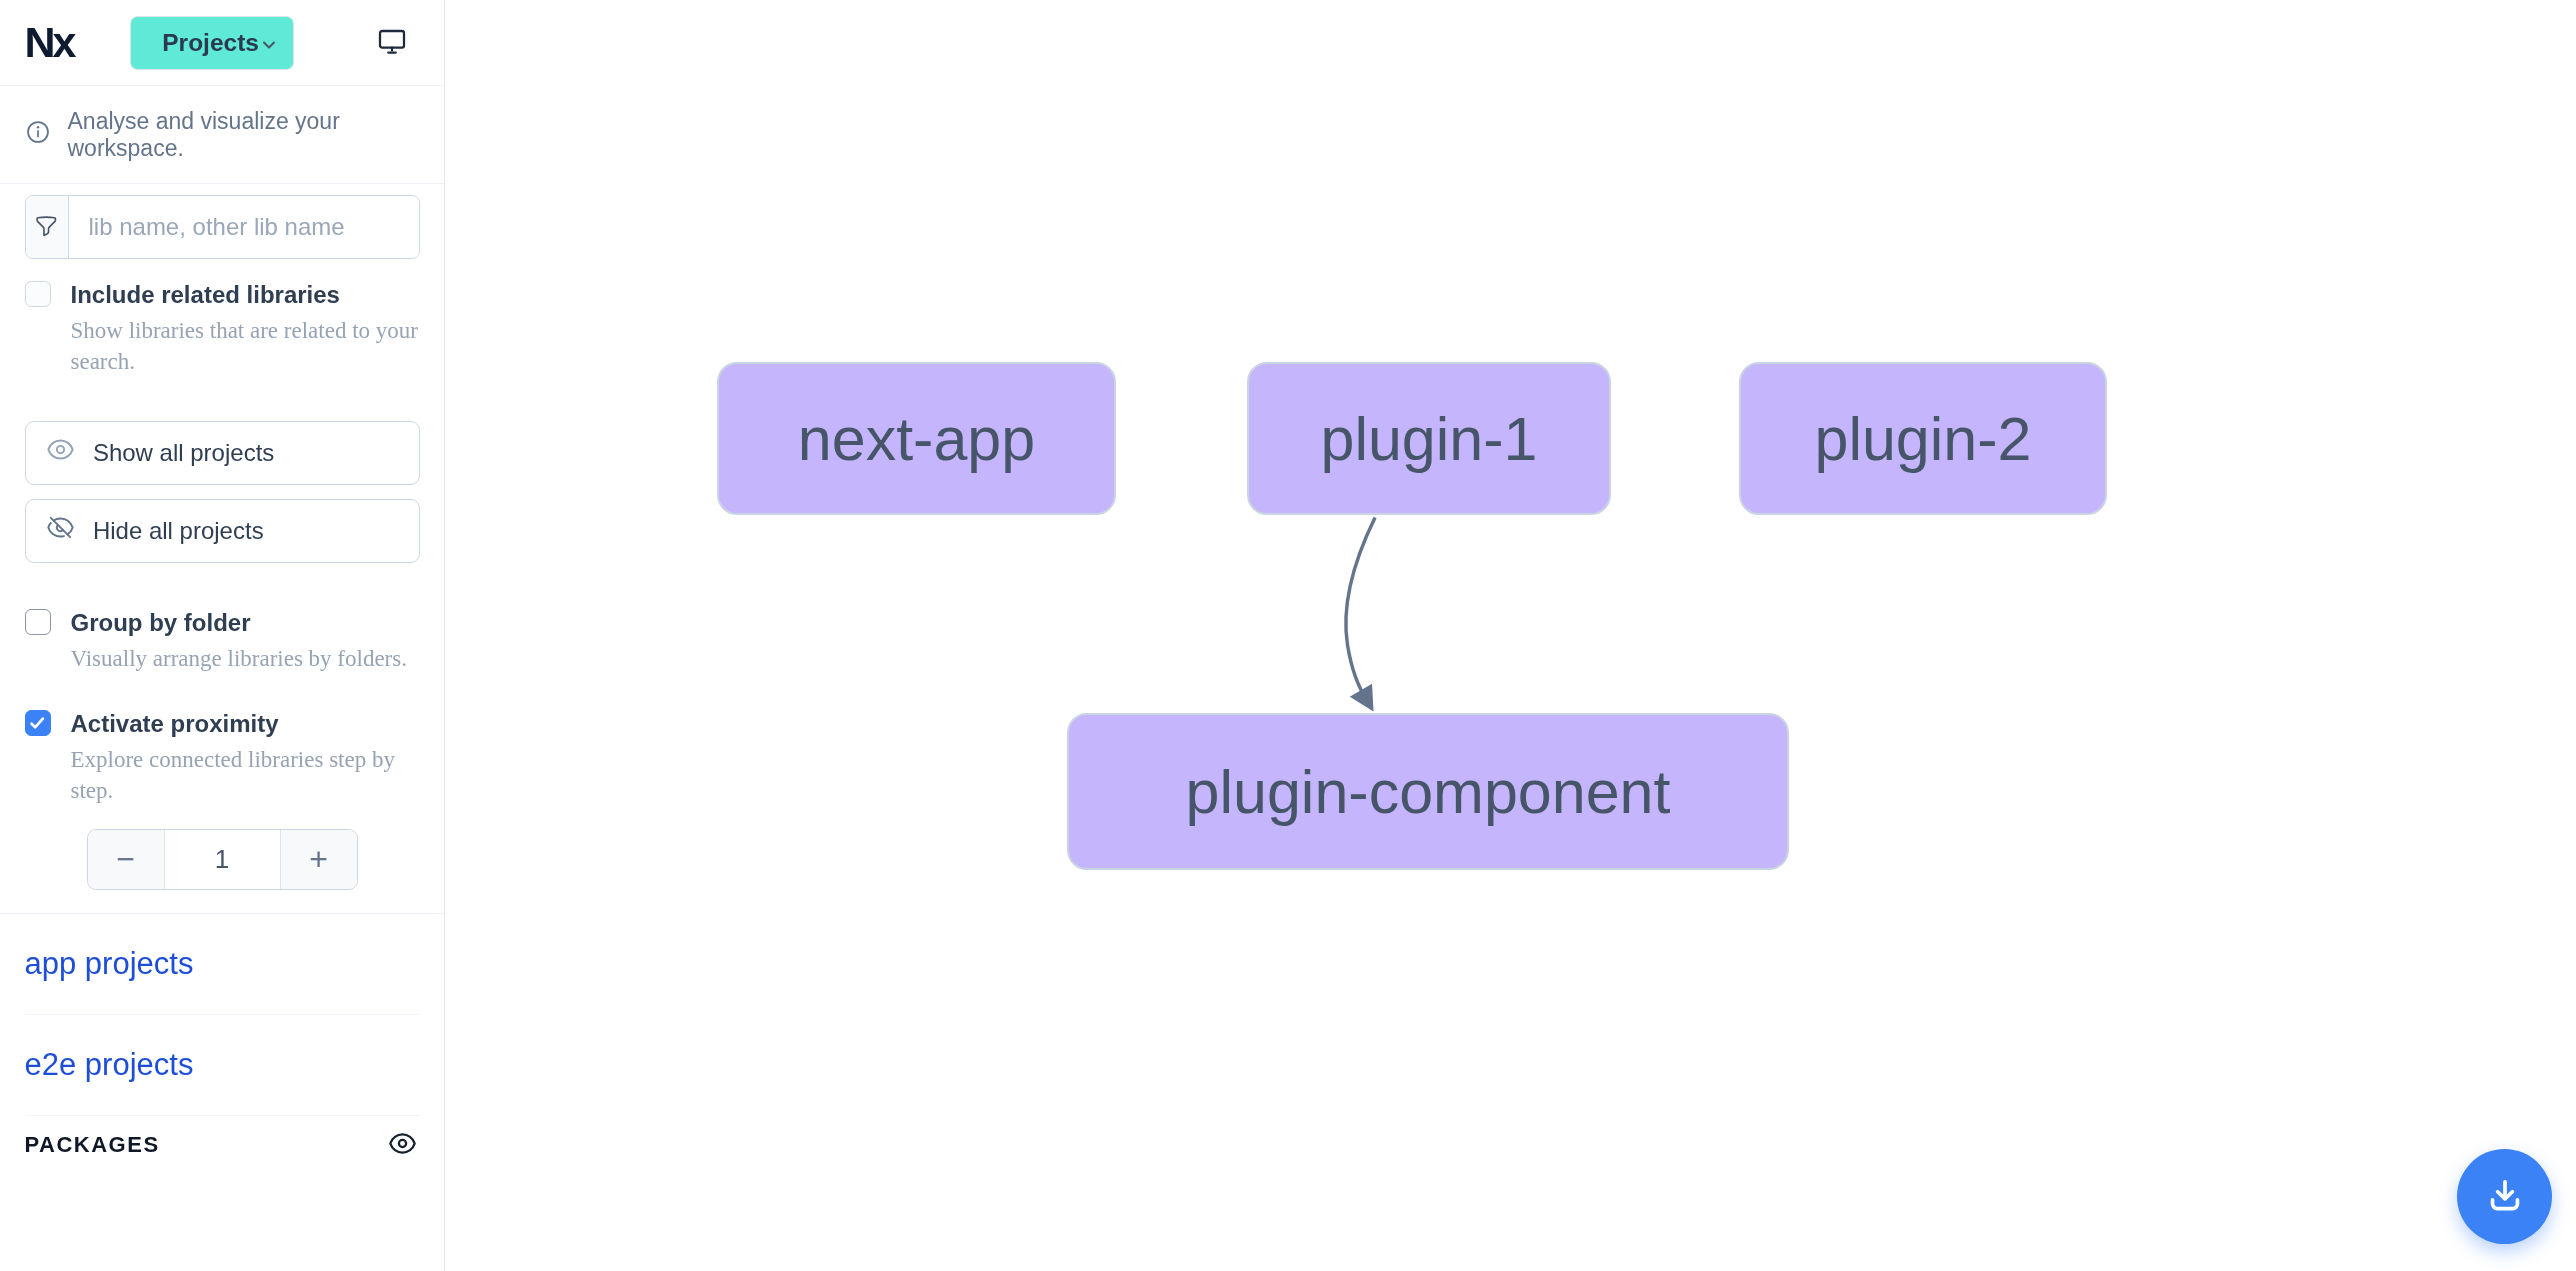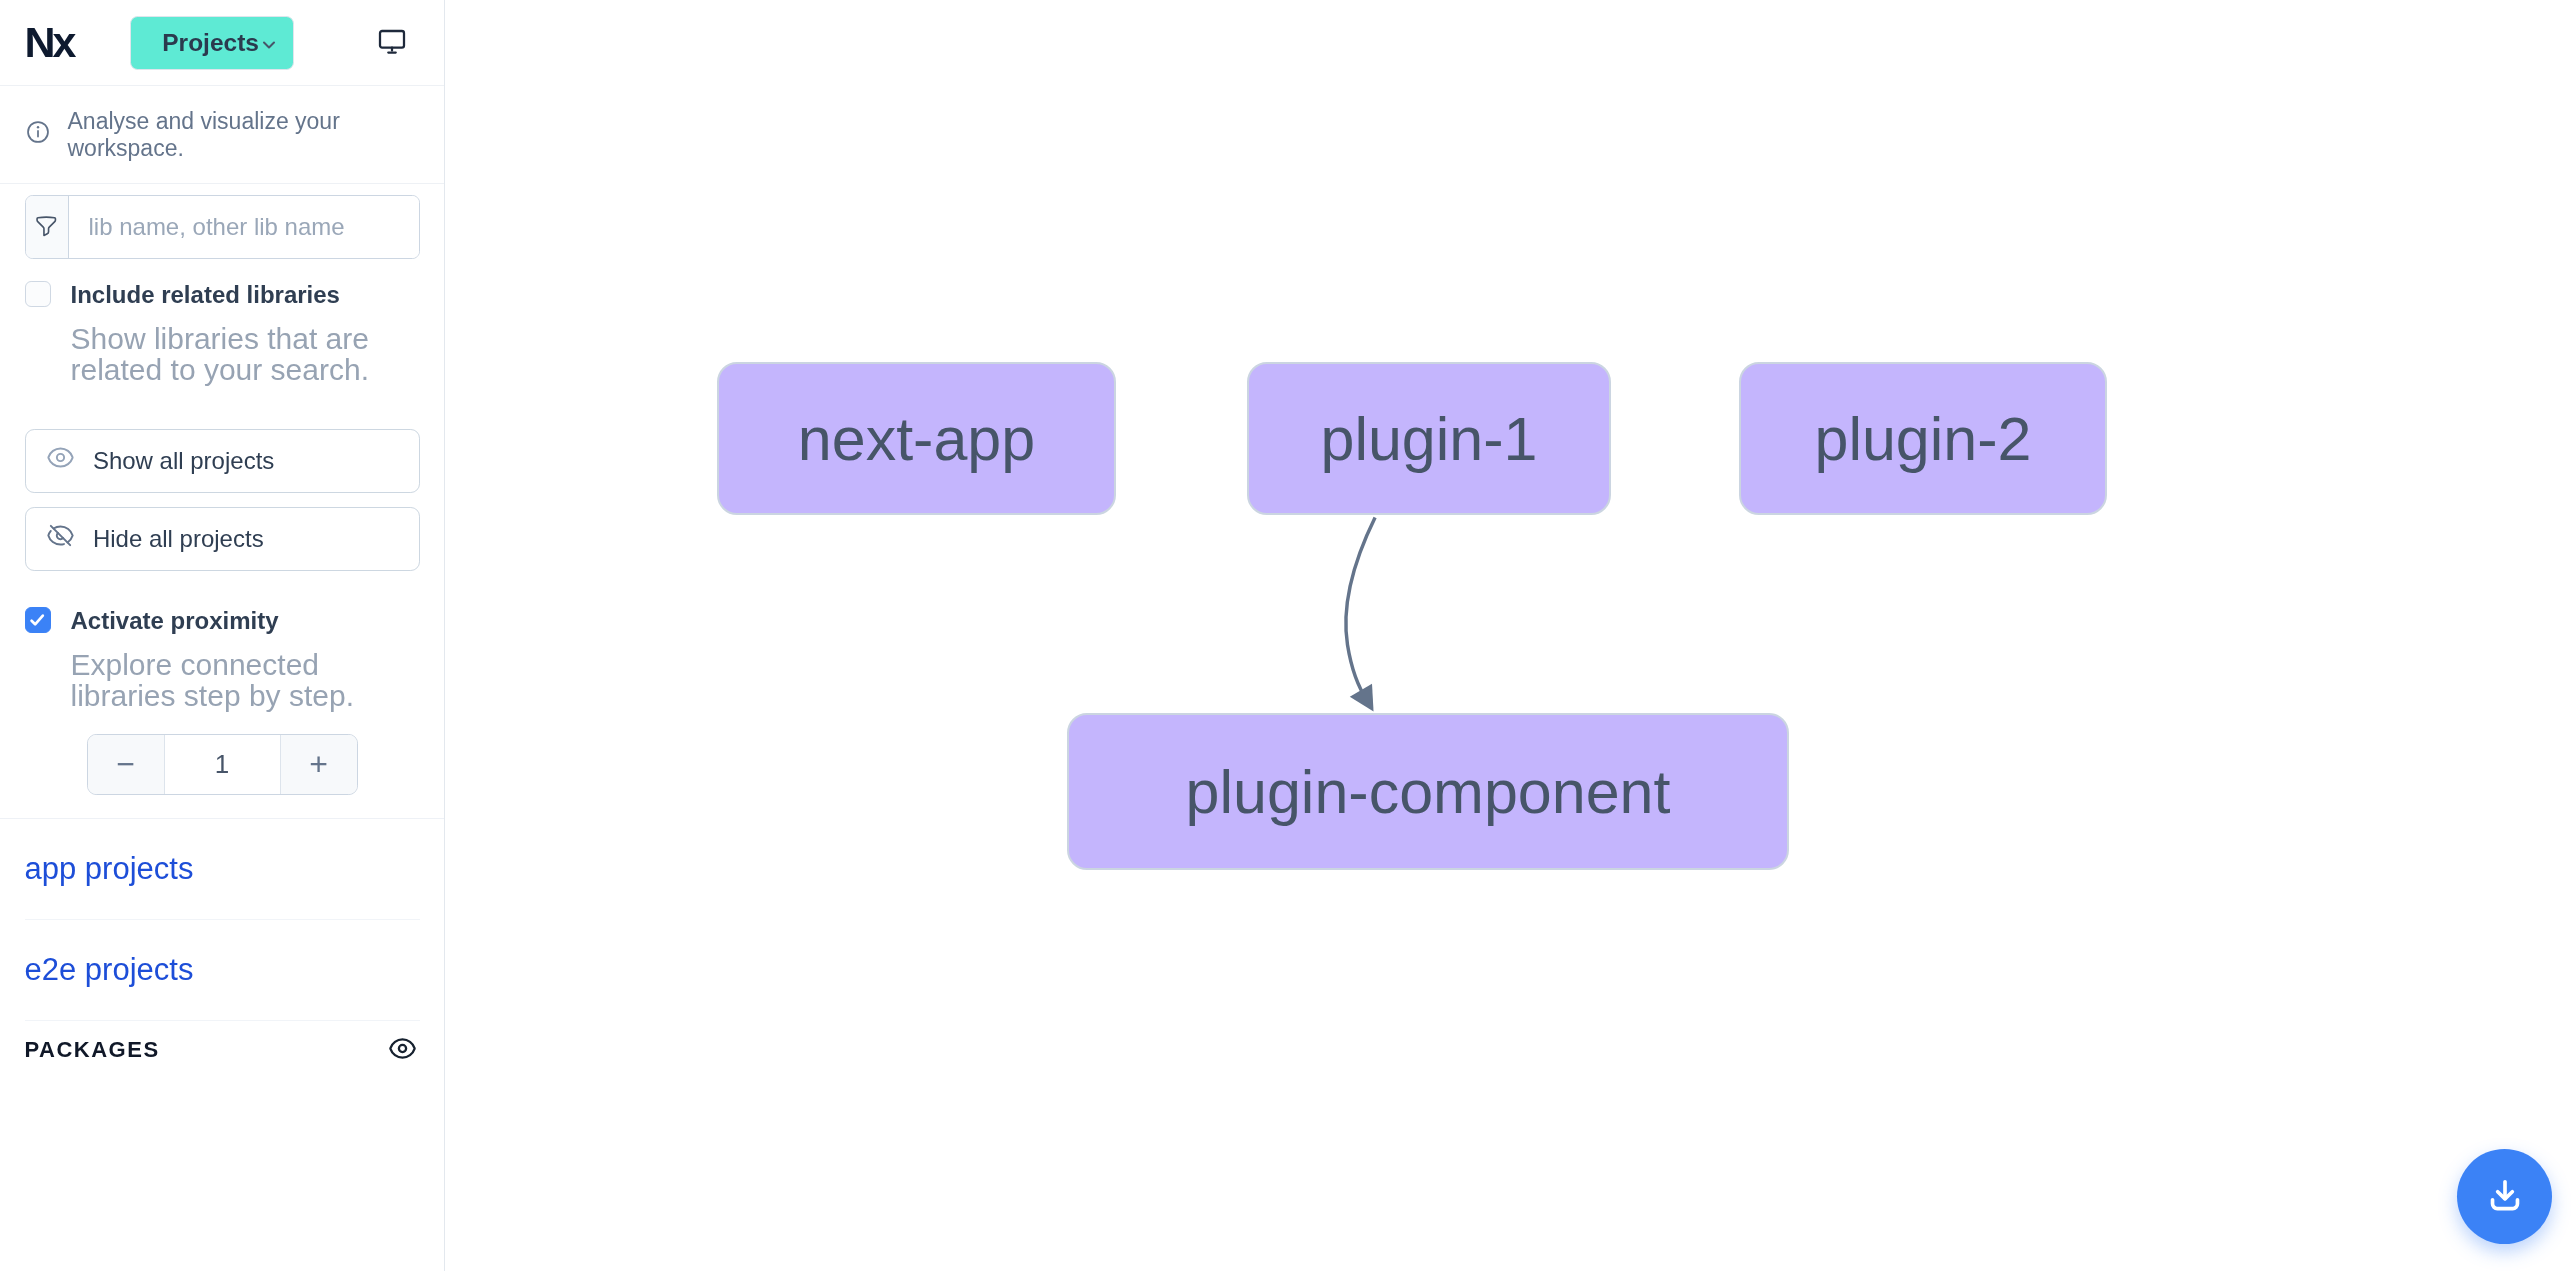--- a/index.html
+++ b/index.html
@@ -42,21 +42,21 @@
   .check-row { display:flex; gap:20px; align-items:flex-start; }
   .checkbox { width:26px; height:26px; border:1.5px solid #cfd8e3; border-radius:6.1px;
               background:#fbfcfd; flex-shrink:0; margin-top:2.3px; cursor:pointer;
               display:flex; align-items:center; justify-content:center; }
   .checkbox.cb-dark { border-color:#8a94a3; background:#fff; }
   .checkbox svg { display:none; width:18.4px; height:18.4px; }
   .checkbox.checked { background:#3b82f6; border-color:#3b82f6; }
   .checkbox.checked svg { display:block; }
   .check-text { width:362px; }
   .check-label { font-size:24px; font-weight:700; color:#2f3e52; line-height:31px; cursor:pointer; }
-  .check-desc { margin-top:13px; font-size:30px; color:#97a3b3; line-height:31px; }
+  .check-desc { margin-top:5px; font-size:23px; color:#97a3b3; line-height:31px;font-family:Liberation Serif, serif; }
 
   .side-btn { width:100%; height:64px; background:#fff; border:1.5px solid #cdd7e1;
               border-radius:9.2px; display:flex; align-items:center; gap:18.4px; padding:0 20px;
               cursor:pointer; font-family:inherit; font-size:24px; font-weight:400; color:#2f3e52; }
   .side-btn svg { width:29px; height:29px; flex-shrink:0; }
   .icon-muted { color:#94a3b8; }
   .icon-slate { color:#64748b; }
 
   .stepper { margin:23px 0 0 62px; width:271px; height:61px; display:flex;
              border:1.5px solid #ccd6e2; border-radius:9.2px; overflow:hidden; background:#fff; }
@@ -174,20 +174,29 @@
         <span class="icon-slate">
           <svg viewBox="0 0 24 24" fill="none" stroke="currentColor" stroke-width="1.6" stroke-linecap="round" stroke-linejoin="round" width="29" height="29">
               <path d="M3.98 8.22A10.5 10.5 0 0 0 1.93 12c1.29 4.34 5.31 7.5 10.07 7.5.99 0 1.95-.14 2.86-.4M6.23 6.23A10.45 10.45 0 0 1 12 4.5c4.76 0 8.77 3.16 10.07 7.5a10.52 10.52 0 0 1-4.3 5.77"></path>
               <path d="M4 4l16 16"></path>
               <path d="M9.88 9.88a3 3 0 1 0 4.24 4.24"></path>
             </svg>
         </span>
         <span>Hide all projects</span>
       </button>
 
+      <div class="check-row mt-58">
+        <div class="checkbox cb-dark">
+          
+        </div>
+        <div class="check-text">
+          <div class="check-label">Group by folder</div>
+          <div class="check-desc">Visually arrange libraries by folders.</div>
+        </div>
+      </div>
 
       <div class="check-row mt-44">
         <div class="checkbox checked">
           <svg viewBox="0 0 18 18" fill="none" stroke="#ffffff" stroke-width="2.6" stroke-linecap="round" stroke-linejoin="round">
               <path d="M3.5 9.5 7 13l7.5-8.5"></path>
             </svg>
         </div>
         <div class="check-text">
           <div class="check-label">Activate proximity</div>
           <div class="check-desc">Explore connected libraries step by step.</div>

